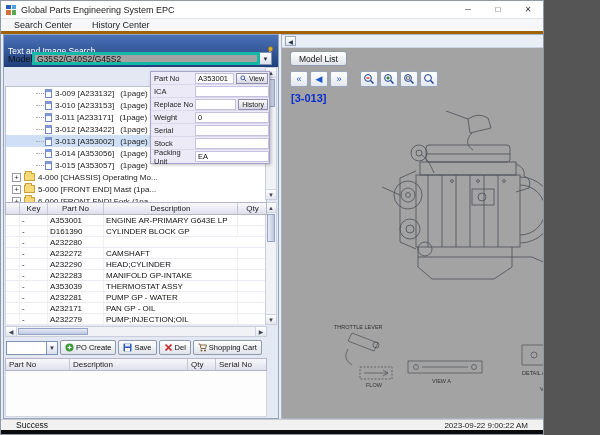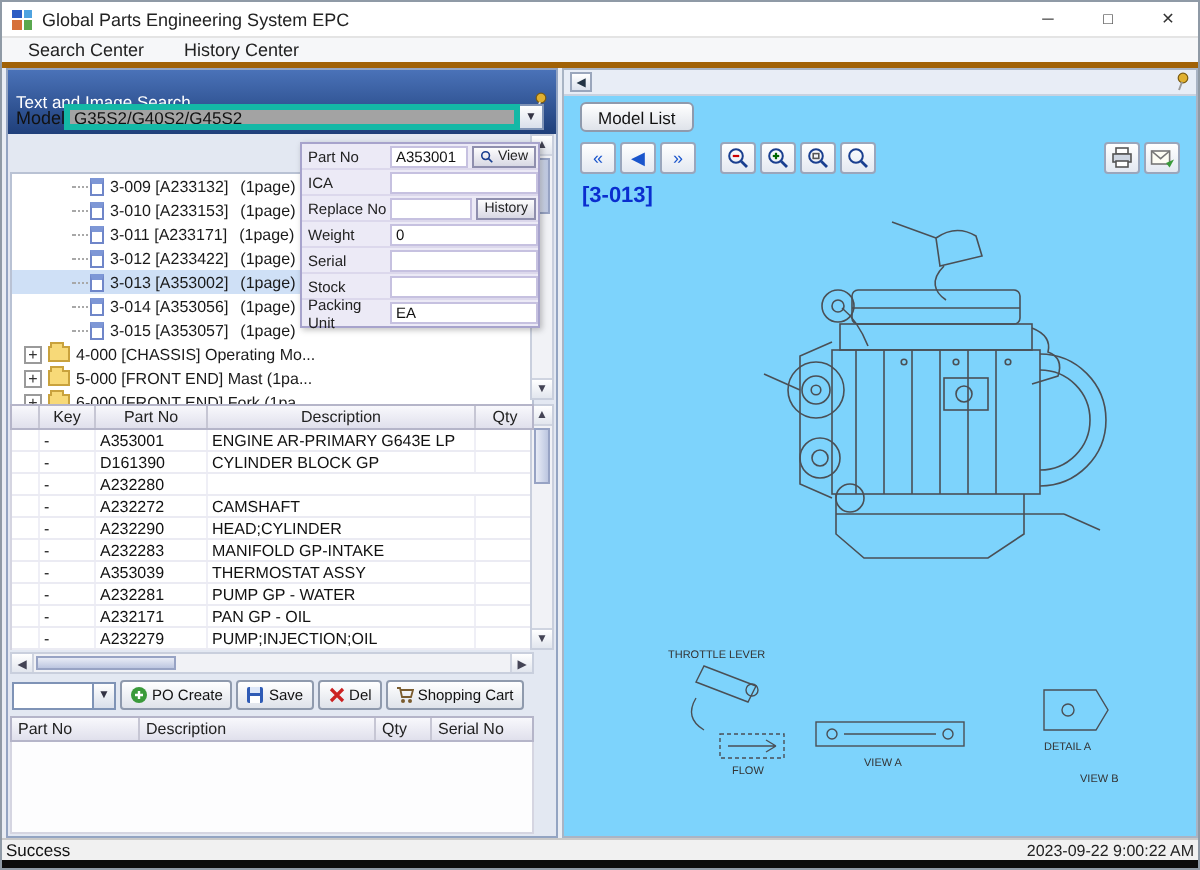--- a/index.html
+++ b/index.html
@@ -1,18 +1,18 @@
 <!DOCTYPE html>
 <html><head>
 <meta charset="utf-8">
 <style>
   * { margin:0; padding:0; box-sizing:border-box; }
   html,body { background:#555; }
   body { font-family:"Liberation Sans", sans-serif; }
-  .window { position:relative; width:600px; height:435px; background:#e9edf4; border:1px solid #8f9aa6; overflow:hidden; }
+  .window { position:relative; width:544px; height:435px; background:#e9edf4; border:1px solid #8f9aa6; overflow:hidden; }
 
   
   .titlebar { position:absolute; top:0; left:0; right:0; height:18px; background:#ffffff; border-bottom:1px solid #e4e4e4; display:flex; align-items:center; }
   .app-icon { width:10px; height:10px; margin:0 5px; display:grid; grid-template-columns:1fr 1fr; grid-template-rows:1fr 1fr; gap:1px; }
   .app-icon i { background:#2b5cc4; } .app-icon i:nth-child(2){ background:#4fa3e0; } .app-icon i:nth-child(3){ background:#d6703a; } .app-icon i:nth-child(4){ background:#5aa84f; }
   .title-text { font-size:9px; color:#222; }
   .win-controls { margin-left:auto; display:flex; height:100%; }
   .win-btn { width:30px; height:100%; display:flex; align-items:center; justify-content:center; font-size:8px; color:#333; cursor:default; }
 
   
@@ -82,34 +82,34 @@
   .combo2 .arrow { margin-left:auto; width:11px; background:linear-gradient(#fefefe,#d9dfeb); border-left:1px solid #7f93b6; font-size:6px; color:#334; display:flex; align-items:center; justify-content:center; }
   .action-btn { display:flex; align-items:center; gap:2px; font-size:7.5px; color:#111; height:15px; padding:0 4px; border:1px solid #8f9aad; background:linear-gradient(#ffffff,#dfe3ea); border-radius:2px; white-space:nowrap; }
   .ic { width:9px; height:9px; display:block; flex:none; }
 
   
   .bottom-header { position:absolute; top:323px; left:1px; width:262px; height:13px; display:flex; background:linear-gradient(#f8f8fc,#e0e0ec); border:1px solid #b5b5c9; font-size:8px; color:#222; }
   .bh-cell { border-right:1px solid #c6c6d4; display:flex; align-items:center; padding-left:3px; overflow:hidden; }
   .bottom-body { position:absolute; top:336px; left:1px; width:262px; height:46px; background:#fdfdfe; border:1px solid #d5d5e1; border-top:none; }
 
   
-  .right-panel { position:absolute; top:33px; left:280px; width:318px; height:385px; background:#7dd3fc; border:1px solid #a9b4c4; }
+  .right-panel { position:absolute; top:33px; left:280px; width:318px; height:385px; background:#a3a3a3; border:1px solid #a9b4c4; }
   .rp-header { position:absolute; top:0; left:0; right:0; height:13px; background:#e8edf6; border-bottom:1px solid #c9d2e0; display:flex; align-items:center; padding:0 3px; }
   .collapse-btn { width:11px; height:10px; border:1px solid #9aa6bc; background:linear-gradient(#fff,#dde3ee); font-size:6px; color:#234; display:flex; align-items:center; justify-content:center; }
   .rp-header .pin { margin-left:auto; }
   .model-list-btn { position:absolute; top:16px; left:8px; height:15px; padding:0 8px; font-size:8.5px; color:#111; border:1px solid #8f9aad; border-radius:3px; background:linear-gradient(#ffffff,#dfe3ea); display:flex; align-items:center; }
   .rp-toolbar { position:absolute; top:35px; left:8px; right:8px; height:17px; display:flex; align-items:center; gap:2px; }
   .tb-btn { width:18px; height:16px; border:1px solid #9aa6bc; border-radius:2px; background:linear-gradient(#ffffff,#e3e8f1); display:flex; align-items:center; justify-content:center; font-size:9px; color:#1a55cc; }
   .tb-group-gap { width:8px; }
   .tb-right { margin-left:auto; display:flex; gap:2px; }
   .page-ref { position:absolute; top:57px; left:9px; font-size:11px; font-weight:bold; color:#0a2ecf; }
   .diagram { position:absolute; top:72px; left:44px; width:240px; height:308px; }
 
   
-  .statusbar { position:absolute; top:418px; left:0; right:0; height:11px; background:#f1f1f1; border-top:1px solid #c9c9c9; display:flex; align-items:center; font-size:8.5px; color:#111; padding:0 2px; }
+  .statusbar { position:absolute; top:418px; left:0; right:0; height:11px; background:#f1f1f1; border-top:1px solid #c9c9c9; display:flex; align-items:center; font-size:8.5px; color:#111; padding:0 15px; }
   .statusbar .time { margin-left:auto; font-size:8px; color:#222; }
   .taskbar-strip { position:absolute; top:429px; left:0; right:0; height:6px; background:#0c0c0c; }
 </style>
 </head>
 <body>
 
 <div class="window">
 
   <div class="titlebar">
     <span class="app-icon">

